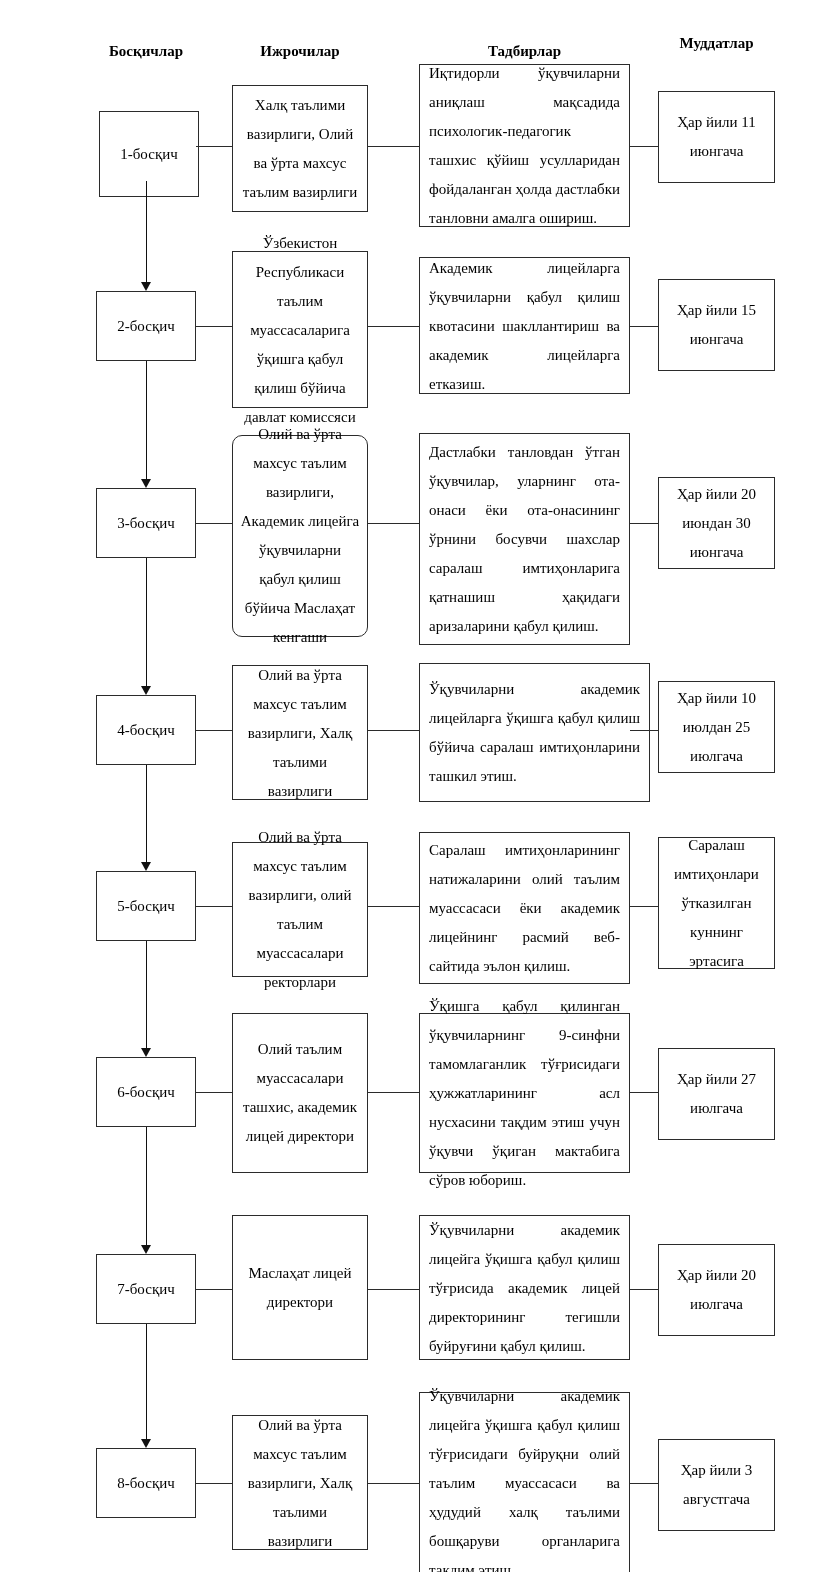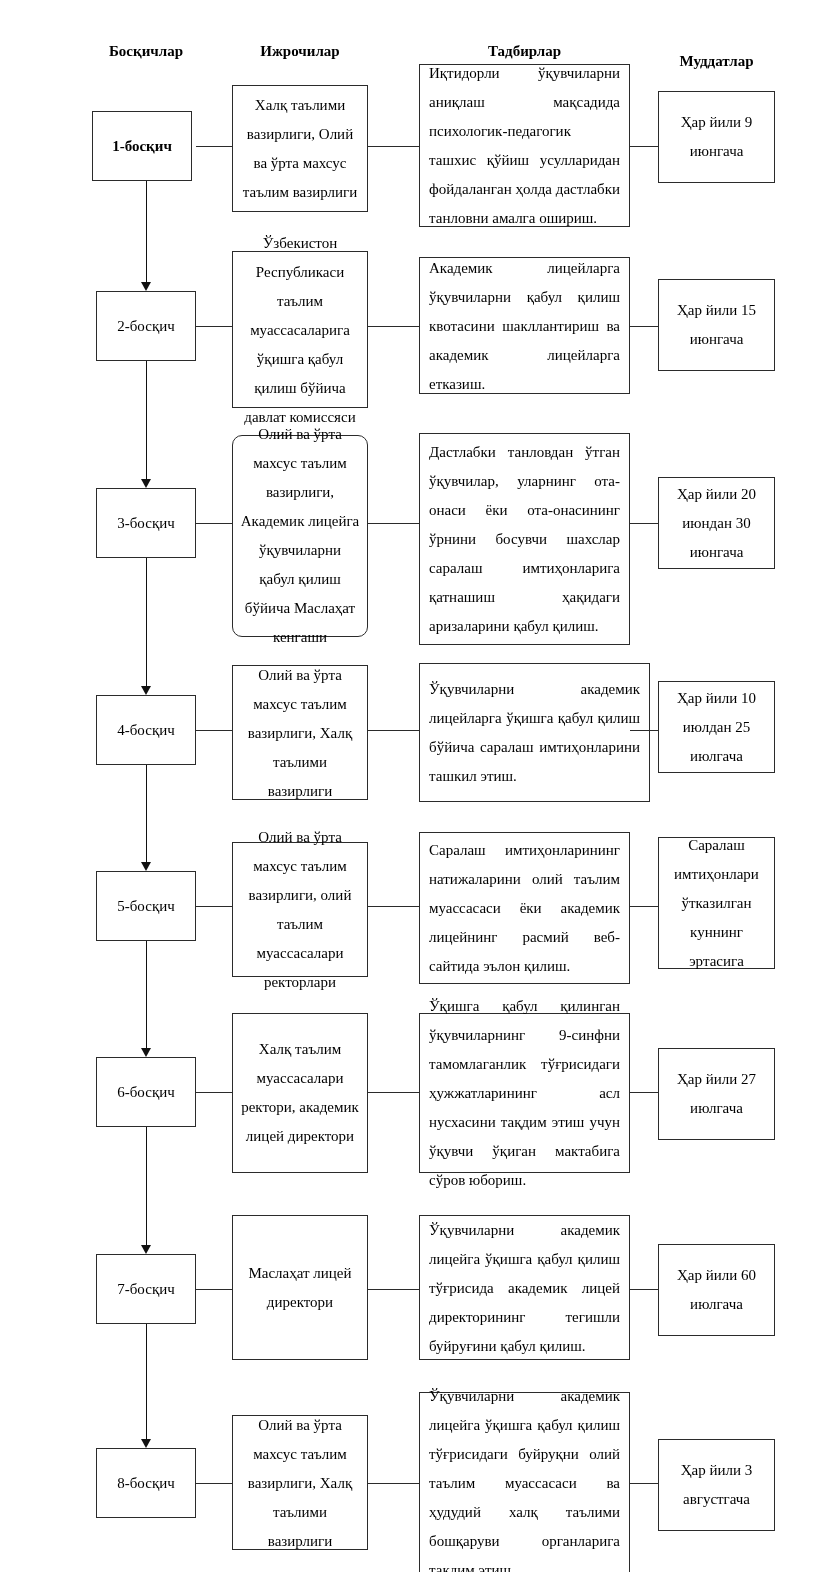--- a/index.html
+++ b/index.html
@@ -77,34 +77,34 @@
   }
 </style>
 </head>
 <body>
 
 <div id="page">
 
   <div class="col-header" style="left: 96px; top: 14px; width: 100px;">Босқичлар</div>
   <div class="col-header" style="left: 232px; top: 14px; width: 136px;">Ижрочилар</div>
   <div class="col-header" style="left: 419px; top: 14px; width: 211px;">Тадбирлар</div>
-  <div class="col-header" style="left: 658px; top: 24px; width: 117px; text-align: center;">Муддатлар</div>
+  <div class="col-header" style="left: 658px; top: 6px; width: 117px; text-align: center;">Муддатлар</div>
 
   <div id="rows-layer">
-      <div class="box stage-box" style="left: 92px; top: 82px; width: 100px; height: 70px; font-weight: bold;">
+      <div class="box stage-box" style="left: 99px; top: 82px; width: 100px; height: 86px;">
         <div class="box-inner">1-босқич</div>
       </div>
       <div class="box actor-box" style="left: 232px; top: 56px; width: 136px; height: 127px;">
         <div class="box-inner">Халқ таълими вазирлиги, Олий ва ўрта махсус таълим вазирлиги</div>
       </div>
       <div class="box measure-box" style="left: 419px; top: 35px; width: 211px; height: 163px;">
         <div class="box-inner">Иқтидорли ўқувчиларни аниқлаш мақсадида психологик-педагогик ташхис қўйиш усулларидан фойдаланган ҳолда дастлабки танловни амалга ошириш.</div>
       </div>
       <div class="box deadline-box" style="left: 658px; top: 62px; width: 117px; height: 92px;">
-        <div class="box-inner">Ҳар йили 9 июнгача</div>
+        <div class="box-inner">Ҳар йили 11 июнгача</div>
       </div>
       <div class="box stage-box" style="left: 96px; top: 262px; width: 100px; height: 70px;">
         <div class="box-inner">2-босқич</div>
       </div>
       <div class="box actor-box" style="left: 232px; top: 222px; width: 136px; height: 157px;">
         <div class="box-inner">Ўзбекистон Республикаси таълим муассасаларига ўқишга қабул қилиш бўйича давлат комиссяси</div>
       </div>
       <div class="box measure-box" style="left: 419px; top: 228px; width: 211px; height: 137px; padding-left: 26px;">
         <div class="box-inner">Академик лицейларга ўқувчиларни қабул қилиш квотасини шакллантириш ва академик лицейларга етказиш.</div>
       </div>
@@ -144,39 +144,39 @@
       <div class="box measure-box" style="left: 419px; top: 803px; width: 211px; height: 152px;">
         <div class="box-inner">Саралаш имтиҳонларининг натижаларини олий таълим муассасаси ёки академик лицейнинг расмий веб-сайтида эълон қилиш.</div>
       </div>
       <div class="box deadline-box" style="left: 658px; top: 808px; width: 117px; height: 132px;">
         <div class="box-inner">Саралаш имтиҳонлари ўтказилган куннинг эртасига</div>
       </div>
       <div class="box stage-box" style="left: 96px; top: 1028px; width: 100px; height: 70px;">
         <div class="box-inner">6-босқич</div>
       </div>
       <div class="box actor-box" style="left: 232px; top: 984px; width: 136px; height: 160px;">
-        <div class="box-inner">Халқ таълим муассасалари ректори, академик лицей директори</div>
+        <div class="box-inner">Олий таълим муассасалари ташхис, академик лицей директори</div>
       </div>
       <div class="box measure-box" style="left: 419px; top: 984px; width: 211px; height: 160px;">
         <div class="box-inner">Ўқишга қабул қилинган ўқувчиларнинг 9-синфни тамомлаганлик тўғрисидаги ҳужжатларининг асл нусхасини тақдим этиш учун ўқувчи ўқиган мактабига сўров юбориш.</div>
       </div>
       <div class="box deadline-box" style="left: 658px; top: 1019px; width: 117px; height: 92px;">
         <div class="box-inner">Ҳар йили 27 июлгача</div>
       </div>
       <div class="box stage-box" style="left: 96px; top: 1225px; width: 100px; height: 70px;">
         <div class="box-inner">7-босқич</div>
       </div>
       <div class="box actor-box" style="left: 232px; top: 1186px; width: 136px; height: 145px;">
         <div class="box-inner">Маслаҳат лицей директори</div>
       </div>
       <div class="box measure-box" style="left: 419px; top: 1186px; width: 211px; height: 145px;">
         <div class="box-inner">Ўқувчиларни академик лицейга ўқишга қабул қилиш тўғрисида академик лицей директорининг тегишли буйруғини қабул қилиш.</div>
       </div>
       <div class="box deadline-box" style="left: 658px; top: 1215px; width: 117px; height: 92px;">
-        <div class="box-inner">Ҳар йили 60 июлгача</div>
+        <div class="box-inner">Ҳар йили 20 июлгача</div>
       </div>
       <div class="box stage-box" style="left: 96px; top: 1419px; width: 100px; height: 70px; padding-left: 42px;">
         <div class="box-inner">8-босқич</div>
       </div>
       <div class="box actor-box" style="left: 232px; top: 1386px; width: 136px; height: 135px;">
         <div class="box-inner">Олий ва ўрта махсус таълим вазирлиги, Халқ таълими вазирлиги</div>
       </div>
       <div class="box measure-box" style="left: 419px; top: 1363px; width: 211px; height: 182px;">
         <div class="box-inner">Ўқувчиларни академик лицейга ўқишга қабул қилиш тўғрисидаги буйруқни олий таълим муассасаси ва ҳудудий халқ таълими бошқаруви органларига тақдим этиш.</div>
       </div>

